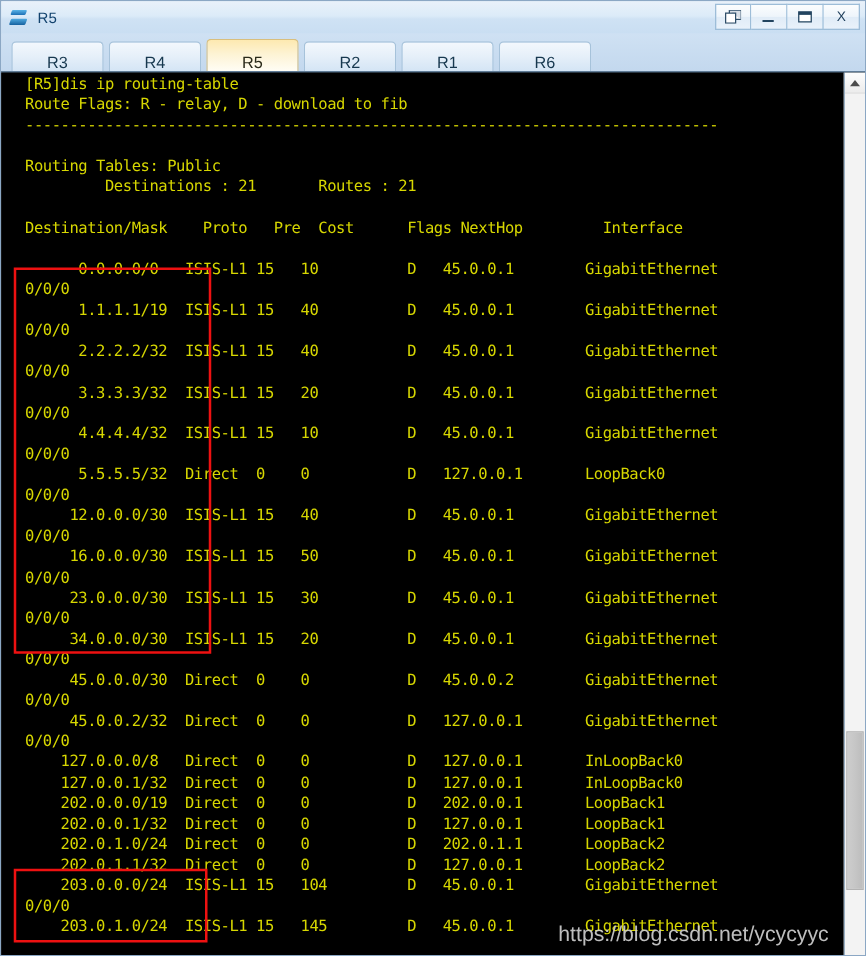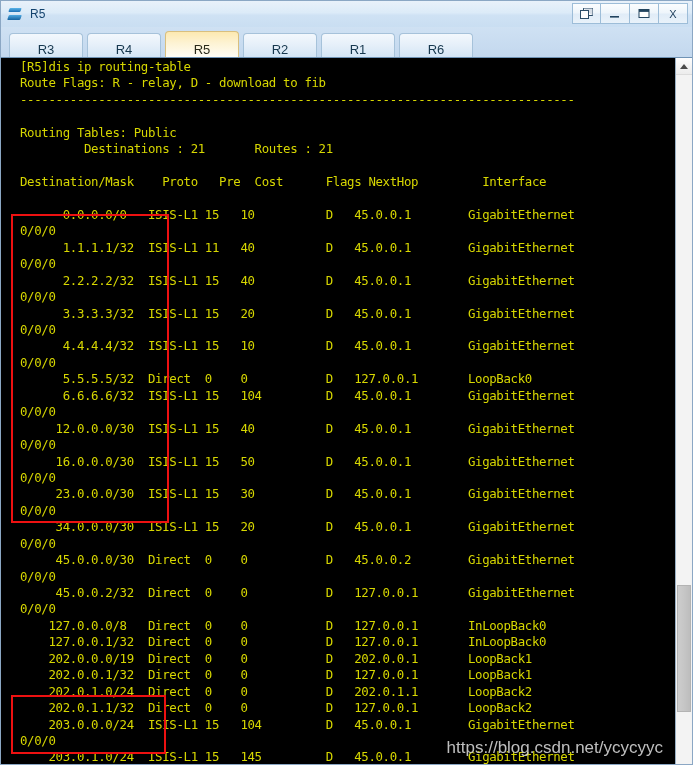--- a/index.html
+++ b/index.html
@@ -271,30 +271,29 @@
       <div class="termline">------------------------------------------------------------------------------</div>
       <div class="termline"></div>
       <div class="termline">Routing Tables: Public</div>
       <div class="termline">         Destinations : 21       Routes : 21</div>
       <div class="termline"></div>
       <div class="termline">Destination/Mask    Proto   Pre  Cost      Flags NextHop         Interface</div>
       <div class="termline"></div>
       <div id="route-lines">
           <div class="termline">      0.0.0.0/0   ISIS-L1 15   10          D   45.0.0.1        GigabitEthernet</div>
           <div class="termline">0/0/0</div>
-          <div class="termline">      1.1.1.1/32  ISIS-L1 11   40          D   45.0.0.1        GigabitEthernet</div>
+          <div class="termline">      1.1.1.1/19  ISIS-L1 15   40          D   45.0.0.1        GigabitEthernet</div>
           <div class="termline">0/0/0</div>
           <div class="termline">      2.2.2.2/32  ISIS-L1 15   40          D   45.0.0.1        GigabitEthernet</div>
           <div class="termline">0/0/0</div>
           <div class="termline">      3.3.3.3/32  ISIS-L1 15   20          D   45.0.0.1        GigabitEthernet</div>
           <div class="termline">0/0/0</div>
           <div class="termline">      4.4.4.4/32  ISIS-L1 15   10          D   45.0.0.1        GigabitEthernet</div>
           <div class="termline">0/0/0</div>
           <div class="termline">      5.5.5.5/32  Direct  0    0           D   127.0.0.1       LoopBack0</div>
-          <div class="termline">      6.6.6.6/32  ISIS-L1 15   104         D   45.0.0.1        GigabitEthernet</div>
           <div class="termline">0/0/0</div>
           <div class="termline">     12.0.0.0/30  ISIS-L1 15   40          D   45.0.0.1        GigabitEthernet</div>
           <div class="termline">0/0/0</div>
           <div class="termline">     16.0.0.0/30  ISIS-L1 15   50          D   45.0.0.1        GigabitEthernet</div>
           <div class="termline">0/0/0</div>
           <div class="termline">     23.0.0.0/30  ISIS-L1 15   30          D   45.0.0.1        GigabitEthernet</div>
           <div class="termline">0/0/0</div>
           <div class="termline">     34.0.0.0/30  ISIS-L1 15   20          D   45.0.0.1        GigabitEthernet</div>
           <div class="termline">0/0/0</div>
           <div class="termline">     45.0.0.0/30  Direct  0    0           D   45.0.0.2        GigabitEthernet</div>

